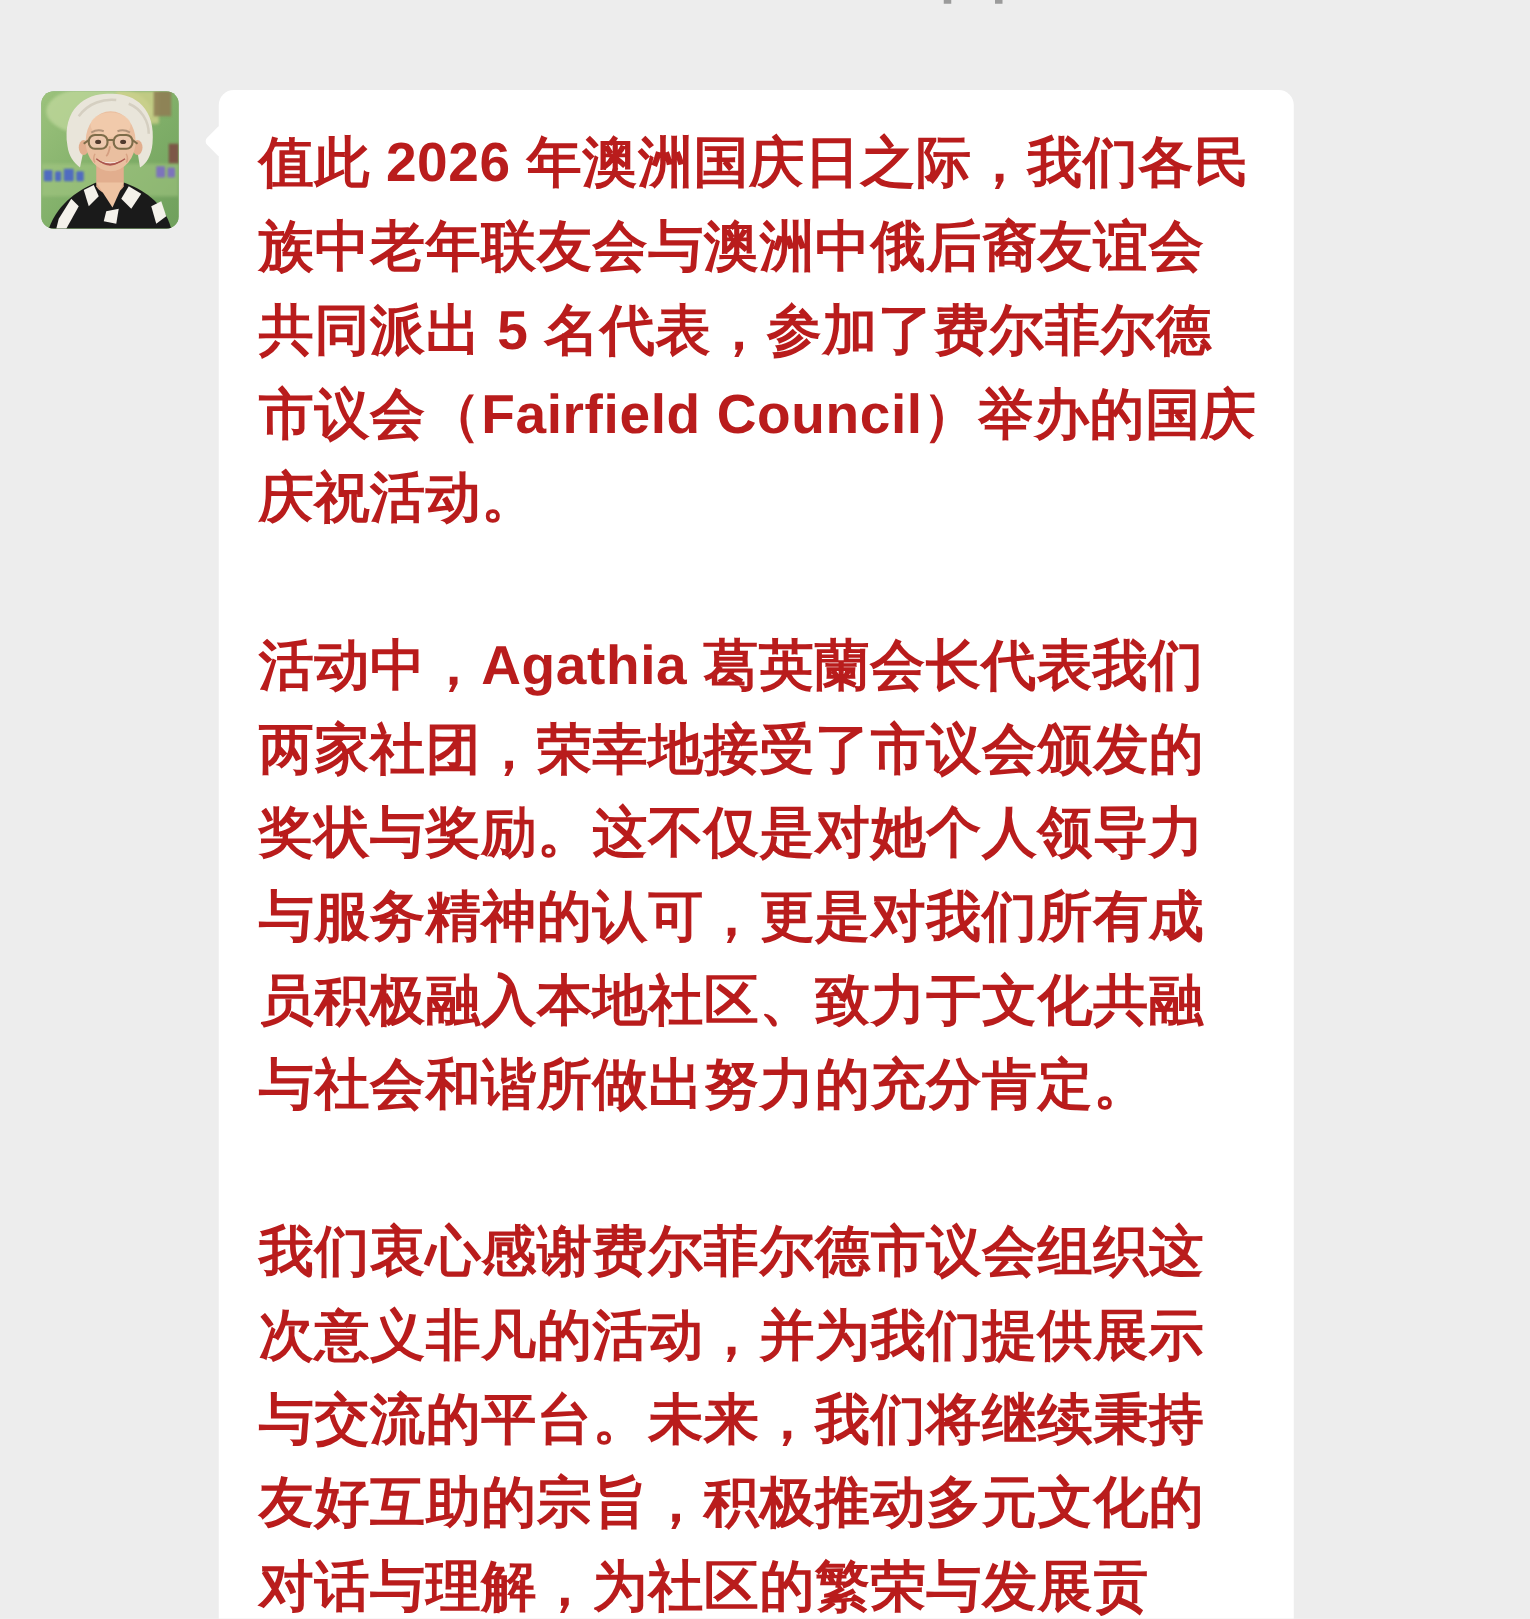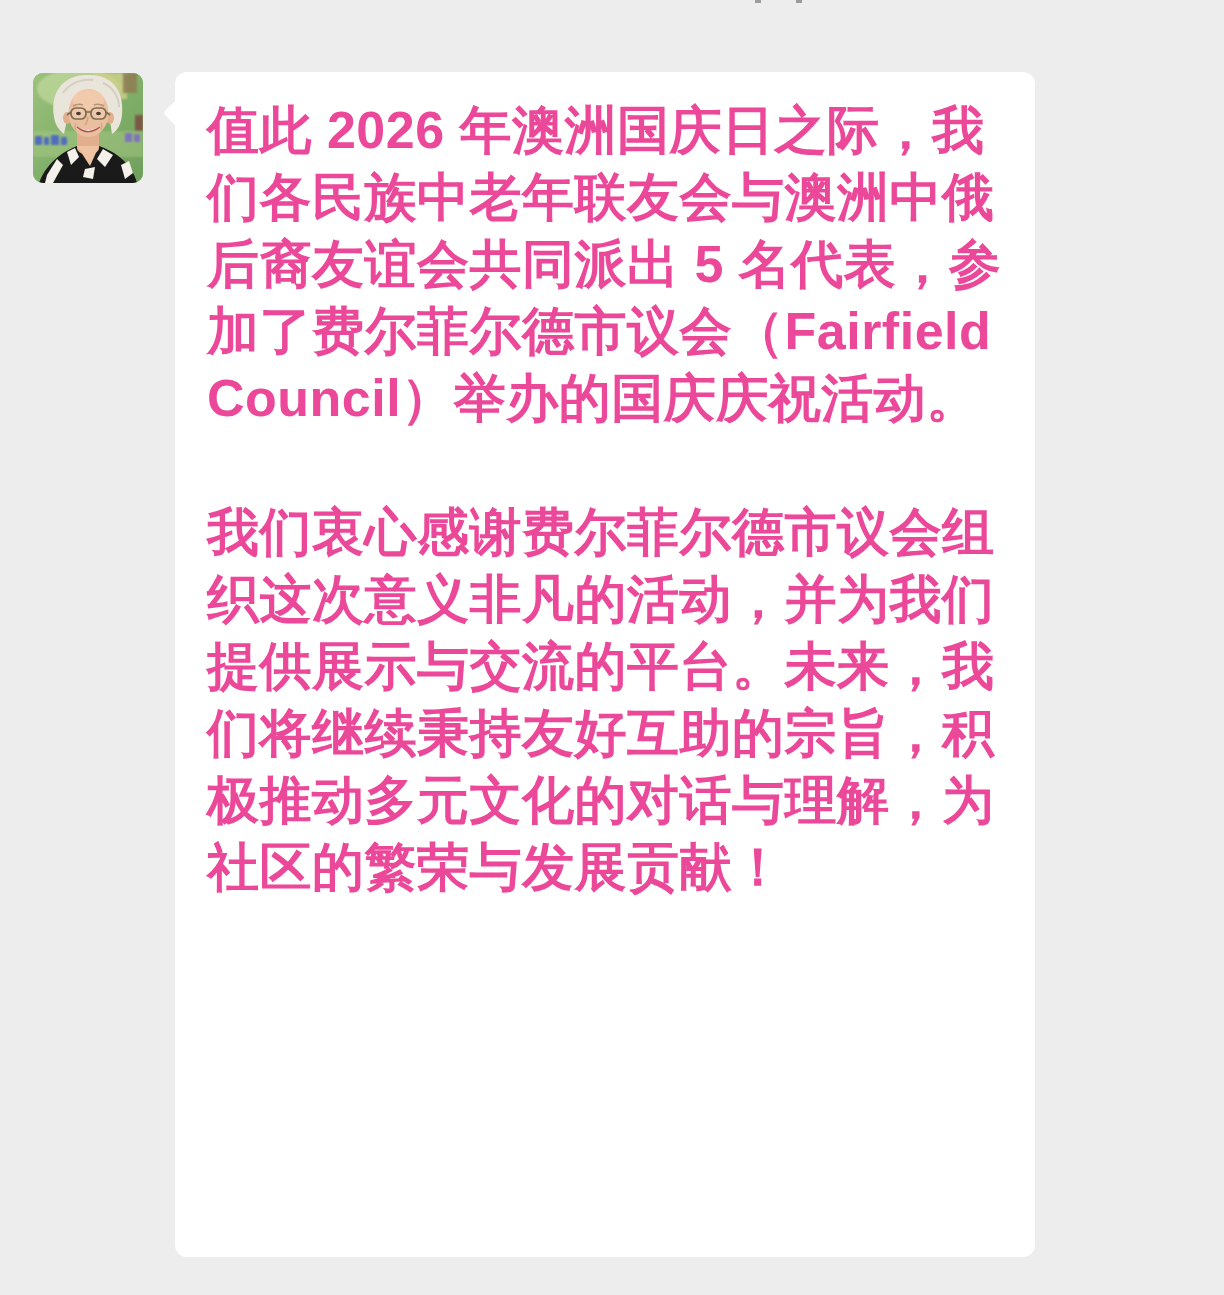--- a/index.html
+++ b/index.html
@@ -55,24 +55,24 @@
     top: 31px;
     width: 20px;
     height: 20px;
     background: #ffffff;
     border-radius: 4px;
     transform: rotate(45deg);
   }
   .bubble p {
     position: relative;
     margin: 0;
-    font-size: 52px;
+    font-size: 44px;
     line-height: 67px;
     font-weight: 600;
-    color: #ec4899;
+    color: #b91c1c;
     letter-spacing: 0.5px;
     overflow-wrap: break-word;
   }
   .bubble p + p { margin-top: 67px; }
 </style>
 </head>
 <body>
 
 <div class="chat-screen">
 
@@ -155,16 +155,17 @@
       <path d="M44,54 Q55,63 67,54" stroke="#a9564e" stroke-width="1.2" fill="none"></path>
 
       <path d="M43,50 Q41,54 43,57" stroke="#d9a384" stroke-width="1.2" fill="none"></path>
       <path d="M68,50 Q70,54 68,57" stroke="#d9a384" stroke-width="1.2" fill="none"></path>
     </svg>
   </div>
 
   <div class="bubble">
     <div class="bubble-tail"></div>
     <p>值此 2026 年澳洲国庆日之际，我们各民族中老年联友会与澳洲中俄后裔友谊会共同派出 5 名代表，参加了费尔菲尔德市议会（Fairfield Council）举办的国庆庆祝活动。</p>
+    <p>活动中，Agathia 葛英蘭会长代表我们两家社团，荣幸地接受了市议会颁发的奖状与奖励。这不仅是对她个人领导力与服务精神的认可，更是对我们所有成员积极融入本地社区、致力于文化共融与社会和谐所做出努力的充分肯定。</p>
     <p>我们衷心感谢费尔菲尔德市议会组织这次意义非凡的活动，并为我们提供展示与交流的平台。未来，我们将继续秉持友好互助的宗旨，积极推动多元文化的对话与理解，为社区的繁荣与发展贡献！</p>
   </div>
 
 </div>
 
 </body></html>

